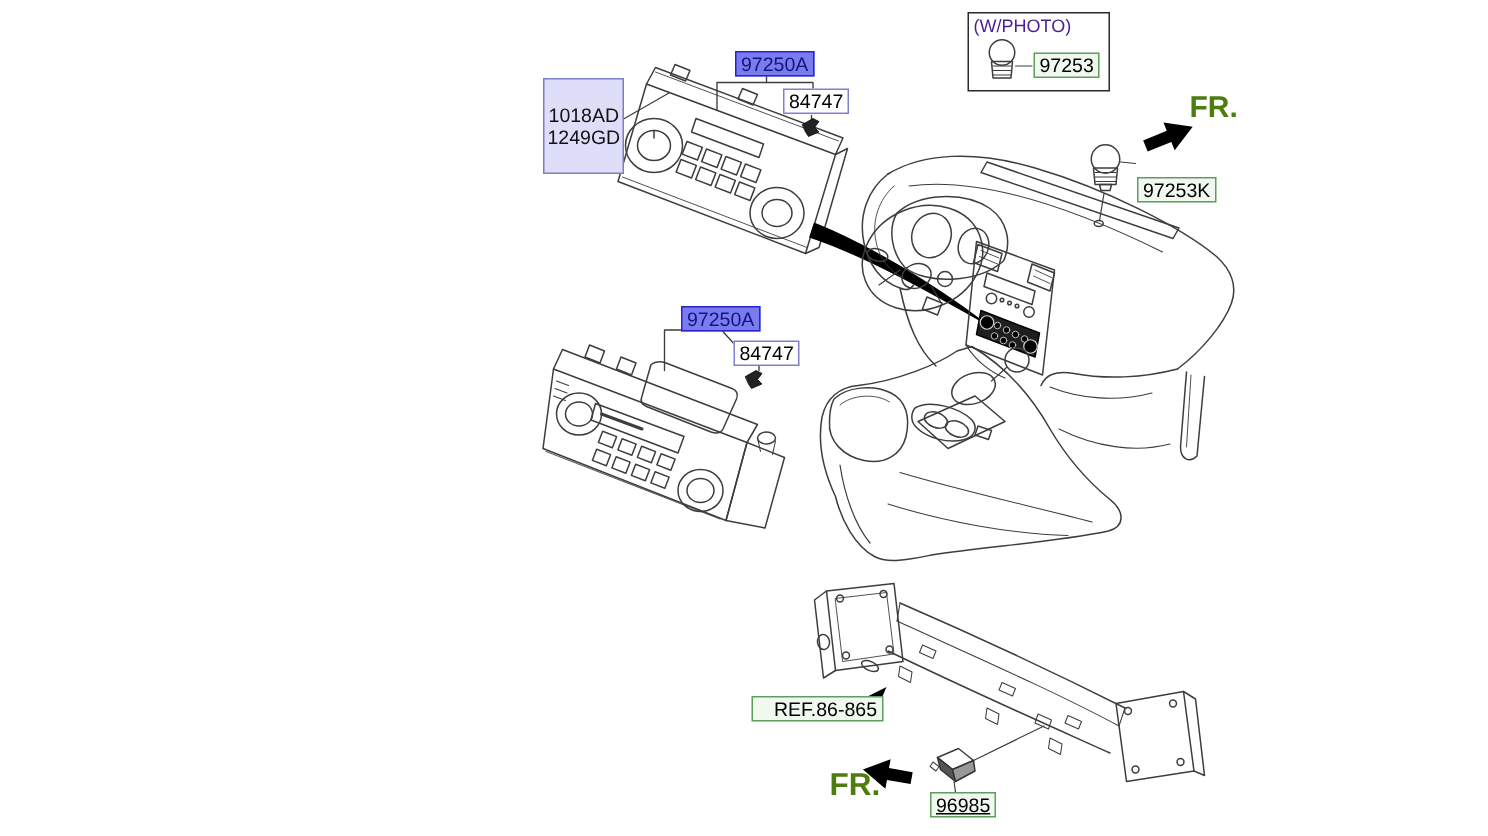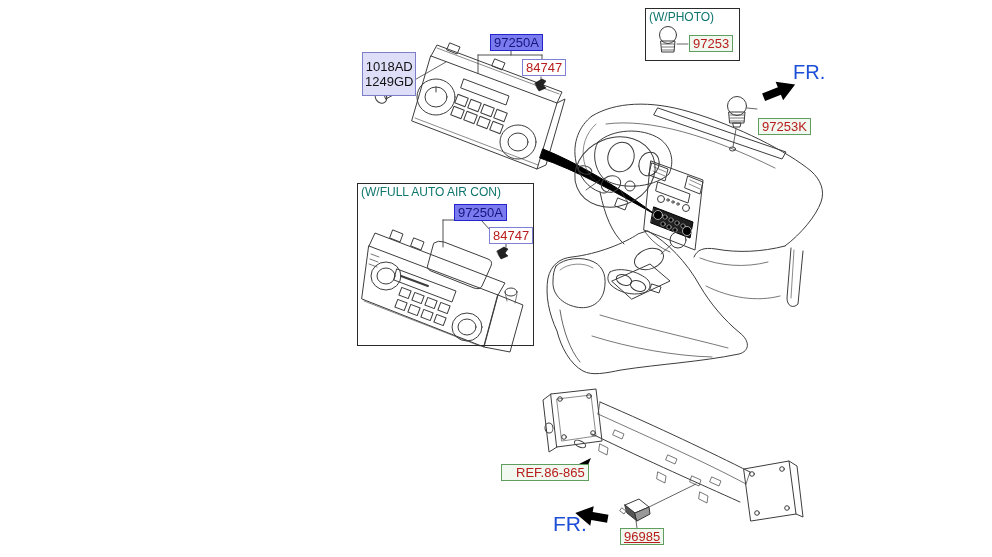--- a/index.html
+++ b/index.html
@@ -1,27 +1,27 @@
 <!DOCTYPE html>
 <html style="--selected-bg: #7b7bf0; --selected-border: #2525cc; --selected-text: #14147d; --lavender-bg: #dedef8; --lavender-border: #7d7dc8; --part-bg: #ffffff; --part-border: #8080d2; --green-bg: #f0f8ef; --green-border: #5f9e5f; --line-art: #3d3d3d;"><head>
 <meta charset="utf-8">
 <style>
   html,body{margin:0;padding:0;background:#fff;}
   #stage{position:relative;width:992px;height:557px;background:#ffffff;overflow:hidden;
          font-family:"Liberation Sans",sans-serif;}
   svg{position:absolute;left:0;top:0;}
   .pn{position:absolute;font:13px/15px "Liberation Sans",sans-serif;border:1px solid #555;
-      padding:0 3px;white-space:nowrap;background:#fff;color:#b91c1c;z-index:5;}
+      padding:0 3px;white-space:nowrap;background:#fff;color:#000000;z-index:5;}
   .pn.sel{background:var(--selected-bg);border-color:var(--selected-border);color:var(--selected-text);text-align:right;}
-  .pn.lav{background:var(--lavender-bg);border-color:var(--lavender-border);color:#111;text-align:center;padding:6px 2px;}
+  .pn.lav{background:var(--lavender-bg);border-color:var(--lavender-border);color:#111;text-align:center;padding:16px 2px;}
   .pn.part{background:var(--part-bg);border-color:var(--part-border);text-align:center;}
   .pn.green{background:var(--green-bg);border-color:var(--green-border);}
   .boxframe{position:absolute;border:1.5px solid #2a2a2a;background:transparent;z-index:2;}
-  .boxtitle{position:absolute;left:3px;top:1px;font:12px "Liberation Sans",sans-serif;color:#0f766e;white-space:nowrap;}
-  .fr{position:absolute;font-family:"Liberation Sans",sans-serif;font-weight:normal;color:#1d4ed8;z-index:5;}
+  .boxtitle{position:absolute;left:3px;top:1px;font:12px "Liberation Sans",sans-serif;color:#4c1d95;white-space:nowrap;}
+  .fr{position:absolute;font-family:"Liberation Sans",sans-serif;font-weight:bold;color:#4d7c0f;z-index:5;}
 </style>
 </head>
 <body>
 
 <div id="stage">
 
   <svg width="992" height="557" viewBox="0 0 992 557" stroke="#3d3d3d" fill="none" stroke-width="1" stroke-linecap="round" stroke-linejoin="round">
 
     <g>
       <path d="M431,56 L557,103 L537,169 L412,121 Z"></path>
@@ -216,23 +216,20 @@
       <path d="M635,513 L649,507 L650,514 L637,521 Z" fill="#999" stroke="#333"></path>
       <path d="M622,508 l4,3 -2,3 -4,-3 z" stroke-width="0.7"></path>
       <path d="M636,521 L637,528" stroke-width="0.8"></path>
     </g>
   </svg>
 
   <div class="boxframe" style="left:645px;top:8px;width:93px;height:51px;">
     <span class="boxtitle">(W/PHOTO)</span>
   </div>
 
-  <div class="boxframe" style="left:357px;top:183px;width:175px;height:161px;">
-    <span class="boxtitle">(W/FULL AUTO AIR CON)</span>
-  </div>
 
   <div class="pn lav" style="left:362px;top:52px;">
     <div>1018AD</div>
     <div>1249GD</div>
   </div>
 
   <div class="pn sel" style="left:490px;top:34px;">97250A</div>
 
   <div class="pn part" style="left:522px;top:59px;">84747</div>
 

